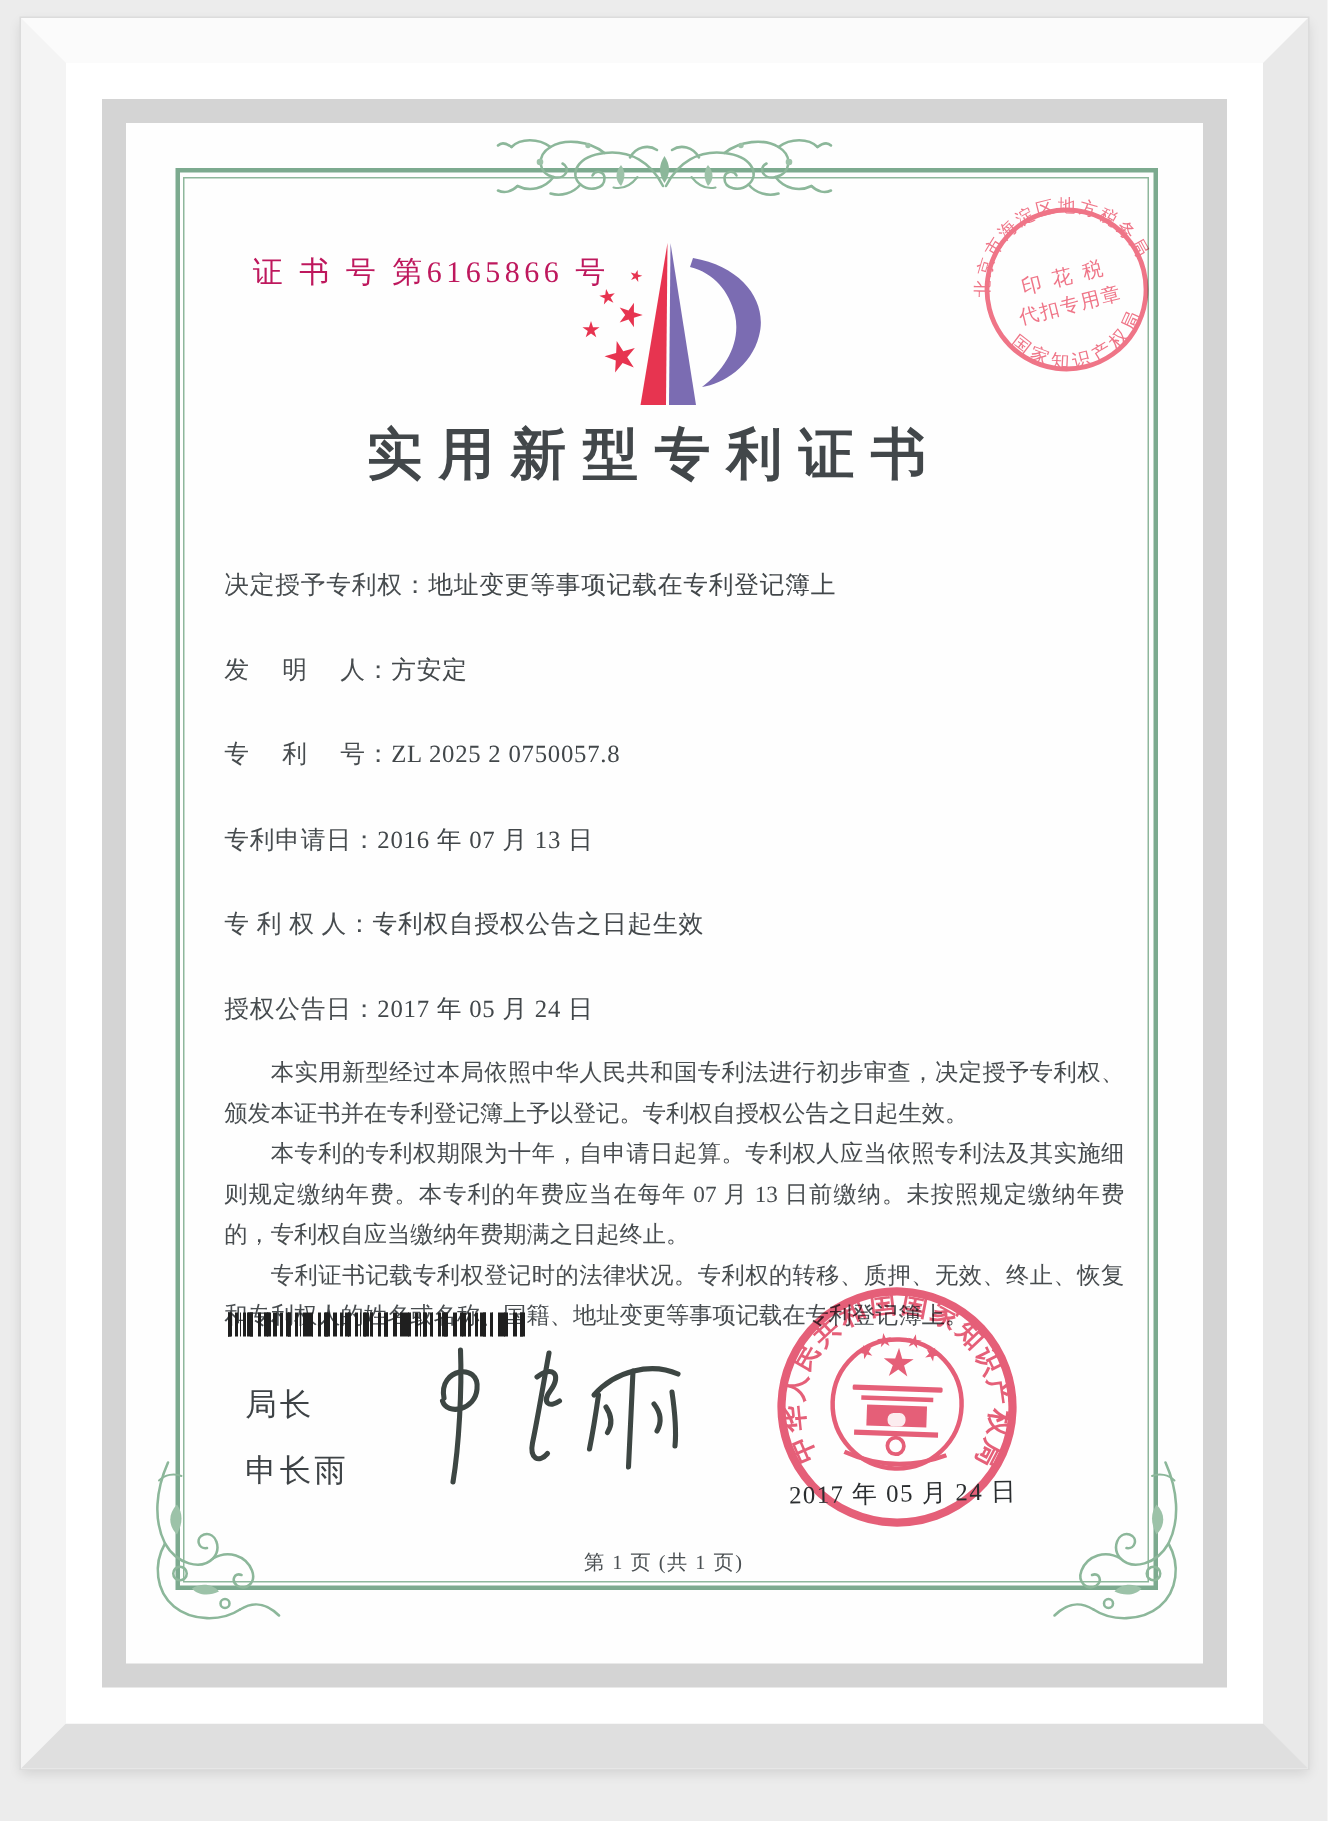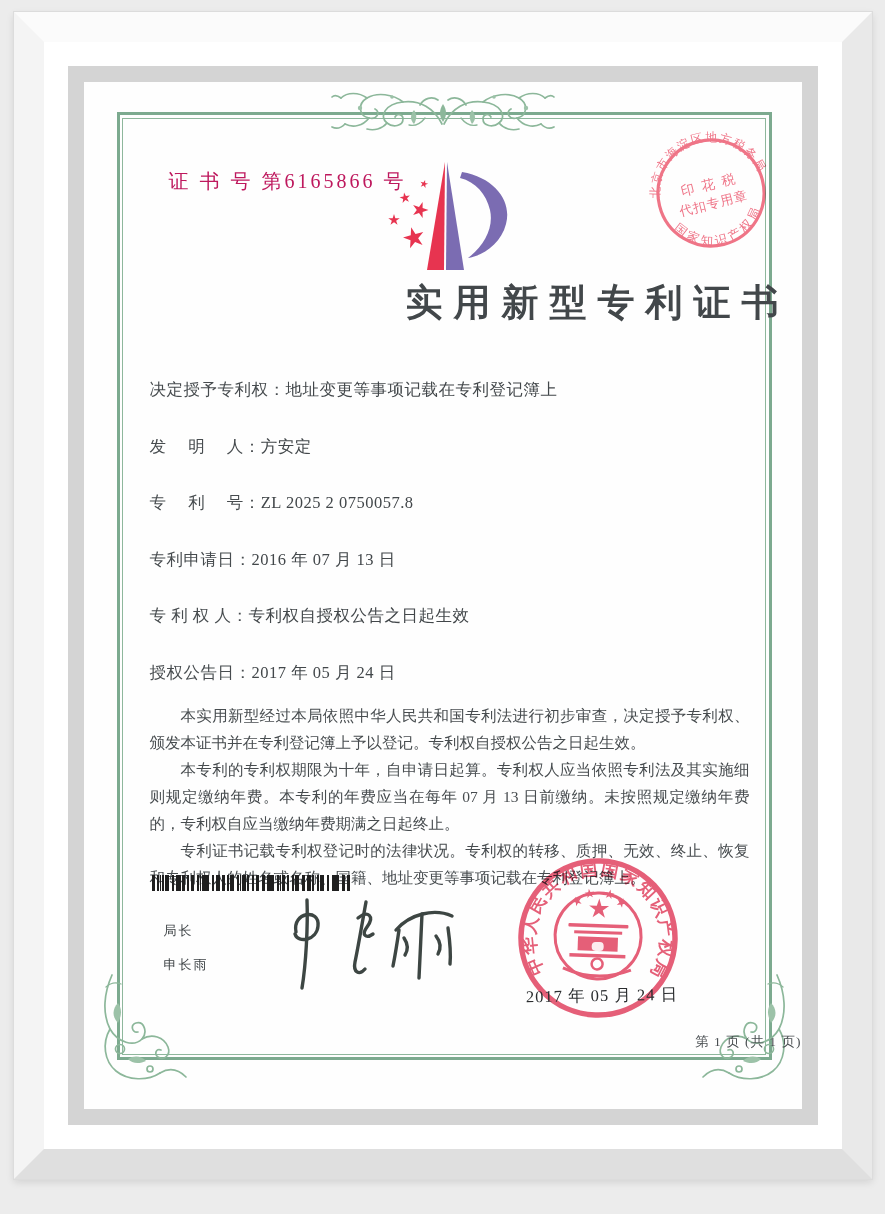--- a/index.html
+++ b/index.html
@@ -38,53 +38,53 @@
     position:absolute;left:68px;top:86px;
     font-size:20px;letter-spacing:3px;color:#be185d;margin-left:17px;
   }
   .logo{position:absolute;left:296px;top:76px;}
   .tax-stamp{
     position:absolute;left:560px;top:44px;
     transform:rotate(-14deg);opacity:.88;mix-blend-mode:multiply;
   }
   .cert-title{
     position:absolute;left:0;right:12px;top:196px;
-    text-align:right;font-size:37px;font-weight:700;
+    text-align:center;font-size:37px;font-weight:700;
     letter-spacing:11px;color:#42474a;
   }
   .fields{position:absolute;left:66px;right:52px;top:0;}
   .field-row{position:absolute;left:0;right:0;font-size:16.5px;line-height:24px;letter-spacing:.5px;white-space:nowrap;}
   .f0{top:296px}.f1{top:353px}.f2{top:409px}.f3{top:466px}.f4{top:522px}.f5{top:579px}
   .field-label{color:#474c4f;}
   .field-value{color:#42474a;}
   .paragraphs{
     position:absolute;left:66px;right:52px;top:597px;
     font-size:15.5px;line-height:27px;text-align:justify;color:#474c4f;margin-top:23px;
   }
   .paragraphs p{margin:0;text-indent:2em;}
   .barcode{position:absolute;left:68px;top:793px;width:200px;height:16px;
     background:
       repeating-linear-gradient(90deg,#1f1f1f 0 2px,transparent 2px 5px),
       repeating-linear-gradient(90deg,#1f1f1f 0 1px,transparent 1px 8px),
       repeating-linear-gradient(90deg,#1f1f1f 0 3px,transparent 3px 13px);
   }
-  .signer{position:absolute;left:80px;top:840px;font-size:13px;color:#3e4346;letter-spacing:2px;}
+  .signer{position:absolute;left:80px;top:840px;font-size:21px;color:#3e4346;letter-spacing:2px;}
   .signer div{margin-bottom:16px;}
   .signature-svg{position:absolute;left:178px;top:808px;}
   .office-seal{
     position:absolute;left:428px;top:770px;z-index:2;
     opacity:.93;mix-blend-mode:multiply;transform:rotate(2deg);
   }
   .seal-date{
     position:absolute;left:442px;top:903px;z-index:3;
     font-size:16.5px;color:#2a2d2f;letter-spacing:1px;white-space:nowrap;
     transform:rotate(-1deg);
   }
   .page-footer{
-    position:absolute;left:0;right:0;top:951px;text-align:right;
+    position:absolute;left:0;right:0;top:951px;text-align:center;
     font-size:13.5px;color:#4a4f52;letter-spacing:1px;
   }
   .seal-text{font-family:"Liberation Serif","DejaVu Serif",serif;}
 </style>
 </head>
 <body>
 
 <div class="photo-frame">
  <div class="mat">
   <div class="shadow-gap">

